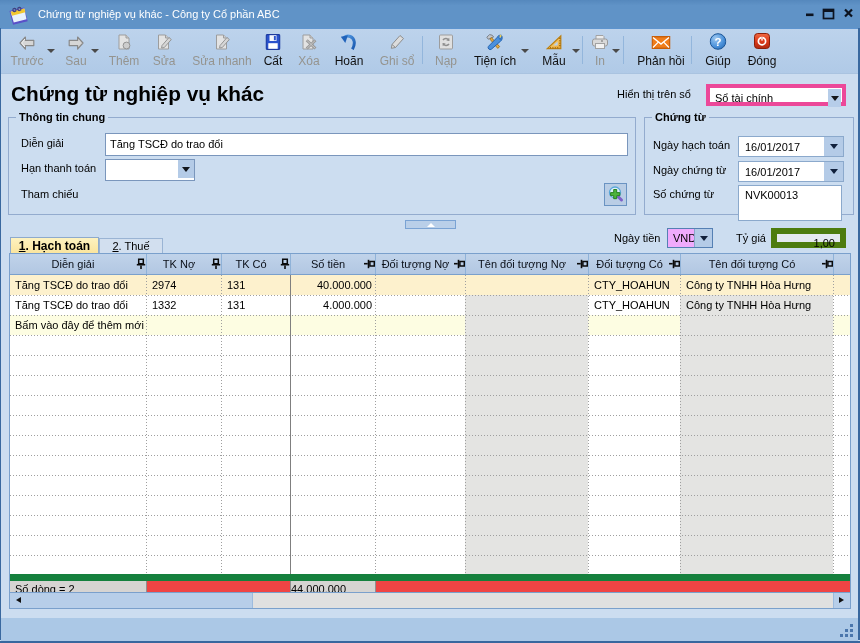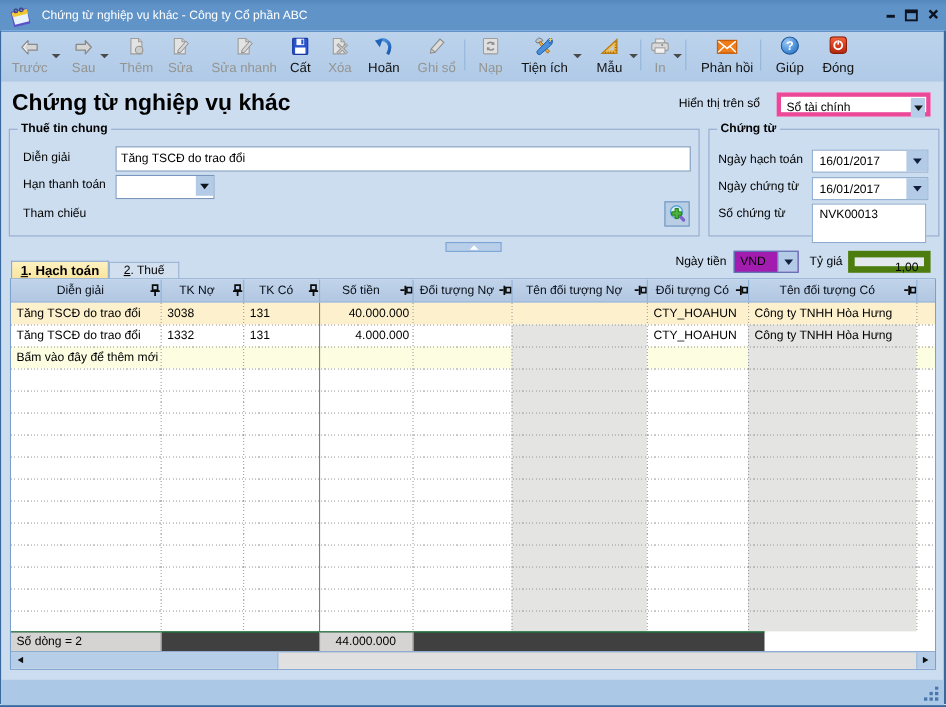--- a/index.html
+++ b/index.html
@@ -254,21 +254,21 @@
 <div class="abs" id="heading">Chứng từ nghiệp vụ khác</div>
 
 <div class="abs lbl" style="left:617px;top:88px">Hiển thị trên sổ</div>
 <div class="abs" style="left:706px;top:84px;width:140px;height:22px;background:#fff;border:4px solid #ec4899;box-sizing:border-box">
   <div class="abs" style="left:5px;top:4px;font-size:11px">Sổ tài chính</div>
   <div class="abs" style="right:1px;top:1px;width:13px;height:18px;background:#b6cde9"></div>
   <div class="abs" style="right:3px;top:8px;width:0;height:0;border-left:4.5px solid transparent;border-right:4.5px solid transparent;border-top:5px solid #15161a"></div>
 </div>
 
 <div class="groupbox" style="left:8px;top:117px;width:626px;height:96px">
-  <div class="gblabel">Thuế tin chung</div>
+  <div class="gblabel">Thông tin chung</div>
   <div class="abs lbl" style="left:12px;top:19px">Diễn giải</div>
   <div class="tbox" style="left:96px;top:15px;width:521px;height:21px">
       <div class="tboxtext" style="top:4px">Tăng TSCĐ do trao đổi</div>
     </div>
   <div class="abs lbl" style="left:12px;top:44px">Hạn thanh toán</div>
   <div class="tbox" style="left:96px;top:41px;width:88px;height:20px">
     <div class="abs" style="right:0;top:0;width:16px;height:18px;background:#b4cbe7"></div>
     <div class="abs" style="right:4px;top:7px;width:0;height:0;border-left:4.5px solid transparent;border-right:4.5px solid transparent;border-top:5.5px solid #10151c"></div>
   </div>
   <div class="abs lbl" style="left:12px;top:70px">Tham chiếu</div>
@@ -299,21 +299,21 @@
   <div class="abs" style="left:93px;top:67px;width:104px;height:36px;background:#fff;border:1px solid #8ba9cc;box-sizing:border-box">
     <div class="abs" style="left:6px;top:3px;font-size:11px">NVK00013</div>
   </div>
 </div>
 
 <div class="abs" style="left:405px;top:220px;width:51px;height:9px;background:#b9cfe9;border:1px solid #7aa3d4;box-sizing:border-box">
   <div class="abs" style="left:21px;top:2px;width:0;height:0;border-left:4px solid transparent;border-right:4px solid transparent;border-bottom:4px solid #fff"></div>
 </div>
 
 <div class="abs lbl" style="left:614px;top:232px">Ngày tiền</div>
-<div class="abs" style="left:667px;top:228px;width:59px;height:20px;background:#a21caf;border:1px solid #5580b4;box-sizing:border-box">
+<div class="abs" style="left:667px;top:228px;width:46px;height:20px;background:#f0abfc;border:1px solid #5580b4;box-sizing:border-box">
   <div class="abs" style="left:5px;top:3px;font-size:11px">VND</div>
   <div class="abs" style="right:0;top:0;width:17px;height:18px;background:#b4cbe7;border-left:1px solid #8aa8cc"></div>
   <div class="abs" style="right:4px;top:7px;width:0;height:0;border-left:4.5px solid transparent;border-right:4.5px solid transparent;border-top:5.5px solid #10203c"></div>
 </div>
 <div class="abs lbl" style="left:736px;top:232px">Tỷ giá</div>
 <div class="abs" style="left:771px;top:228px;width:75px;height:20px;background:#e4e9f0;border:6px solid #4d7c0f;box-sizing:border-box">
   <div class="abs" style="right:5px;top:3px;font-size:11px">1,00</div>
 </div>
 
 <div class="abs" style="left:10px;top:237px;width:89px;height:17px;background:linear-gradient(#fdf2c0,#fae49c);border:1px solid #8eaacc;border-bottom:none;box-sizing:border-box;text-align:center;font-size:12px;font-weight:bold;padding-top:1px"><u>1</u>. Hạch toán</div>
@@ -344,21 +344,21 @@
   <div class="dotV" style="left:136px"></div>
     <div class="dotV" style="left:211px"></div>
   <div class="dotV" style="left:365px"></div>
     <div class="dotV" style="left:455px"></div>
   <div class="dotV" style="left:578px"></div>
     <div class="dotV" style="left:670px"></div>
   <div class="dotV" style="left:823px"></div>
   <div class="abs" style="left:280px;top:21px;width:1px;height:299px;background:#7f7f7f"></div>
 
   <div class="gc" style="left:0;top:21px;width:136px">Tăng TSCĐ do trao đổi</div>
-  <div class="gc" style="left:137px;top:21px;width:74px">3038</div>
+  <div class="gc" style="left:137px;top:21px;width:74px">2974</div>
   <div class="gc" style="left:212px;top:21px;width:68px">131</div>
   <div class="gc num" style="left:281px;top:21px;width:84px">40.000.000</div>
   <div class="gc" style="left:579px;top:21px;width:91px">CTY_HOAHUN</div>
   <div class="gc" style="left:671px;top:21px;width:152px">Công ty TNHH Hòa Hưng</div>
   <div class="gc" style="left:0;top:41px;width:136px">Tăng TSCĐ do trao đổi</div>
   <div class="gc" style="left:137px;top:41px;width:74px">1332</div>
   <div class="gc" style="left:212px;top:41px;width:68px">131</div>
   <div class="gc num" style="left:281px;top:41px;width:84px">4.000.000</div>
   <div class="gc" style="left:579px;top:41px;width:91px">CTY_HOAHUN</div>
   <div class="gc" style="left:671px;top:41px;width:152px">Công ty TNHH Hòa Hưng</div>
@@ -408,23 +408,23 @@
         <path d="M5.5 0.8 v8.4" stroke="#0a0a0a" stroke-width="1.6"></path>
         <path d="M1 4.7 h3.7" stroke="#0a0a0a" stroke-width="1.6"></path>
       </svg>
       <svg class="pinV" style="left:811px;top:5px" width="12" height="10" viewBox="0 0 12 10">
         <path d="M6.9 2.4 h4.4 v4.6 h-4.4 Z" fill="none" stroke="#0a0a0a" stroke-width="1.5"></path>
         <path d="M5.5 0.8 v8.4" stroke="#0a0a0a" stroke-width="1.6"></path>
         <path d="M1 4.7 h3.7" stroke="#0a0a0a" stroke-width="1.6"></path>
       </svg>
                                   </div>
 
-  <div class="abs" style="left:0;top:320px;width:685px;height:18px;background:#404040;border-top:1px solid #15803d;box-sizing:border-box">
+  <div class="abs" style="left:0;top:320px;width:840px;height:18px;background:#ef4444;border-top:7px solid #15803d;box-sizing:border-box">
     <div class="abs" style="left:0;top:0;width:137px;height:17px;background:#d6d4d2;border-right:1px solid #909090;box-sizing:border-box;font-size:11px;line-height:17px;padding-left:5px">Số dòng = 2</div>
-    <div class="abs" style="left:280px;top:0;width:86px;height:17px;background:#d6d4d2;border-left:1px solid #909090;border-right:1px solid #909090;box-sizing:border-box;font-size:11px;line-height:17px;text-align:center;padding-right:1px">44.000.000</div>
+    <div class="abs" style="left:280px;top:0;width:86px;height:17px;background:#d6d4d2;border-left:1px solid #909090;border-right:1px solid #909090;box-sizing:border-box;font-size:11px;line-height:17px;text-align:left;padding-right:1px">44.000.000</div>
   </div>
 
   <div class="abs" style="left:0;top:338px;width:840px;height:17px;background:#e0e0e0;border-top:1px solid #7aa0cc;box-sizing:border-box">
     <div class="abs" style="left:0;top:0;width:243px;height:16px;background:#b7cee9;border-right:1px solid #9dbbde;box-sizing:border-box"></div>
     <div class="abs" style="left:6px;top:4px;width:0;height:0;border-top:3.5px solid transparent;border-bottom:3.5px solid transparent;border-right:5px solid #111"></div>
     <div class="abs" style="left:823px;top:0;width:17px;height:16px;background:#b7cee9;border-left:1px solid #9dbbde;box-sizing:border-box"></div>
     <div class="abs" style="left:829px;top:4px;width:0;height:0;border-top:3.5px solid transparent;border-bottom:3.5px solid transparent;border-left:5px solid #111"></div>
   </div>
 </div>
 

